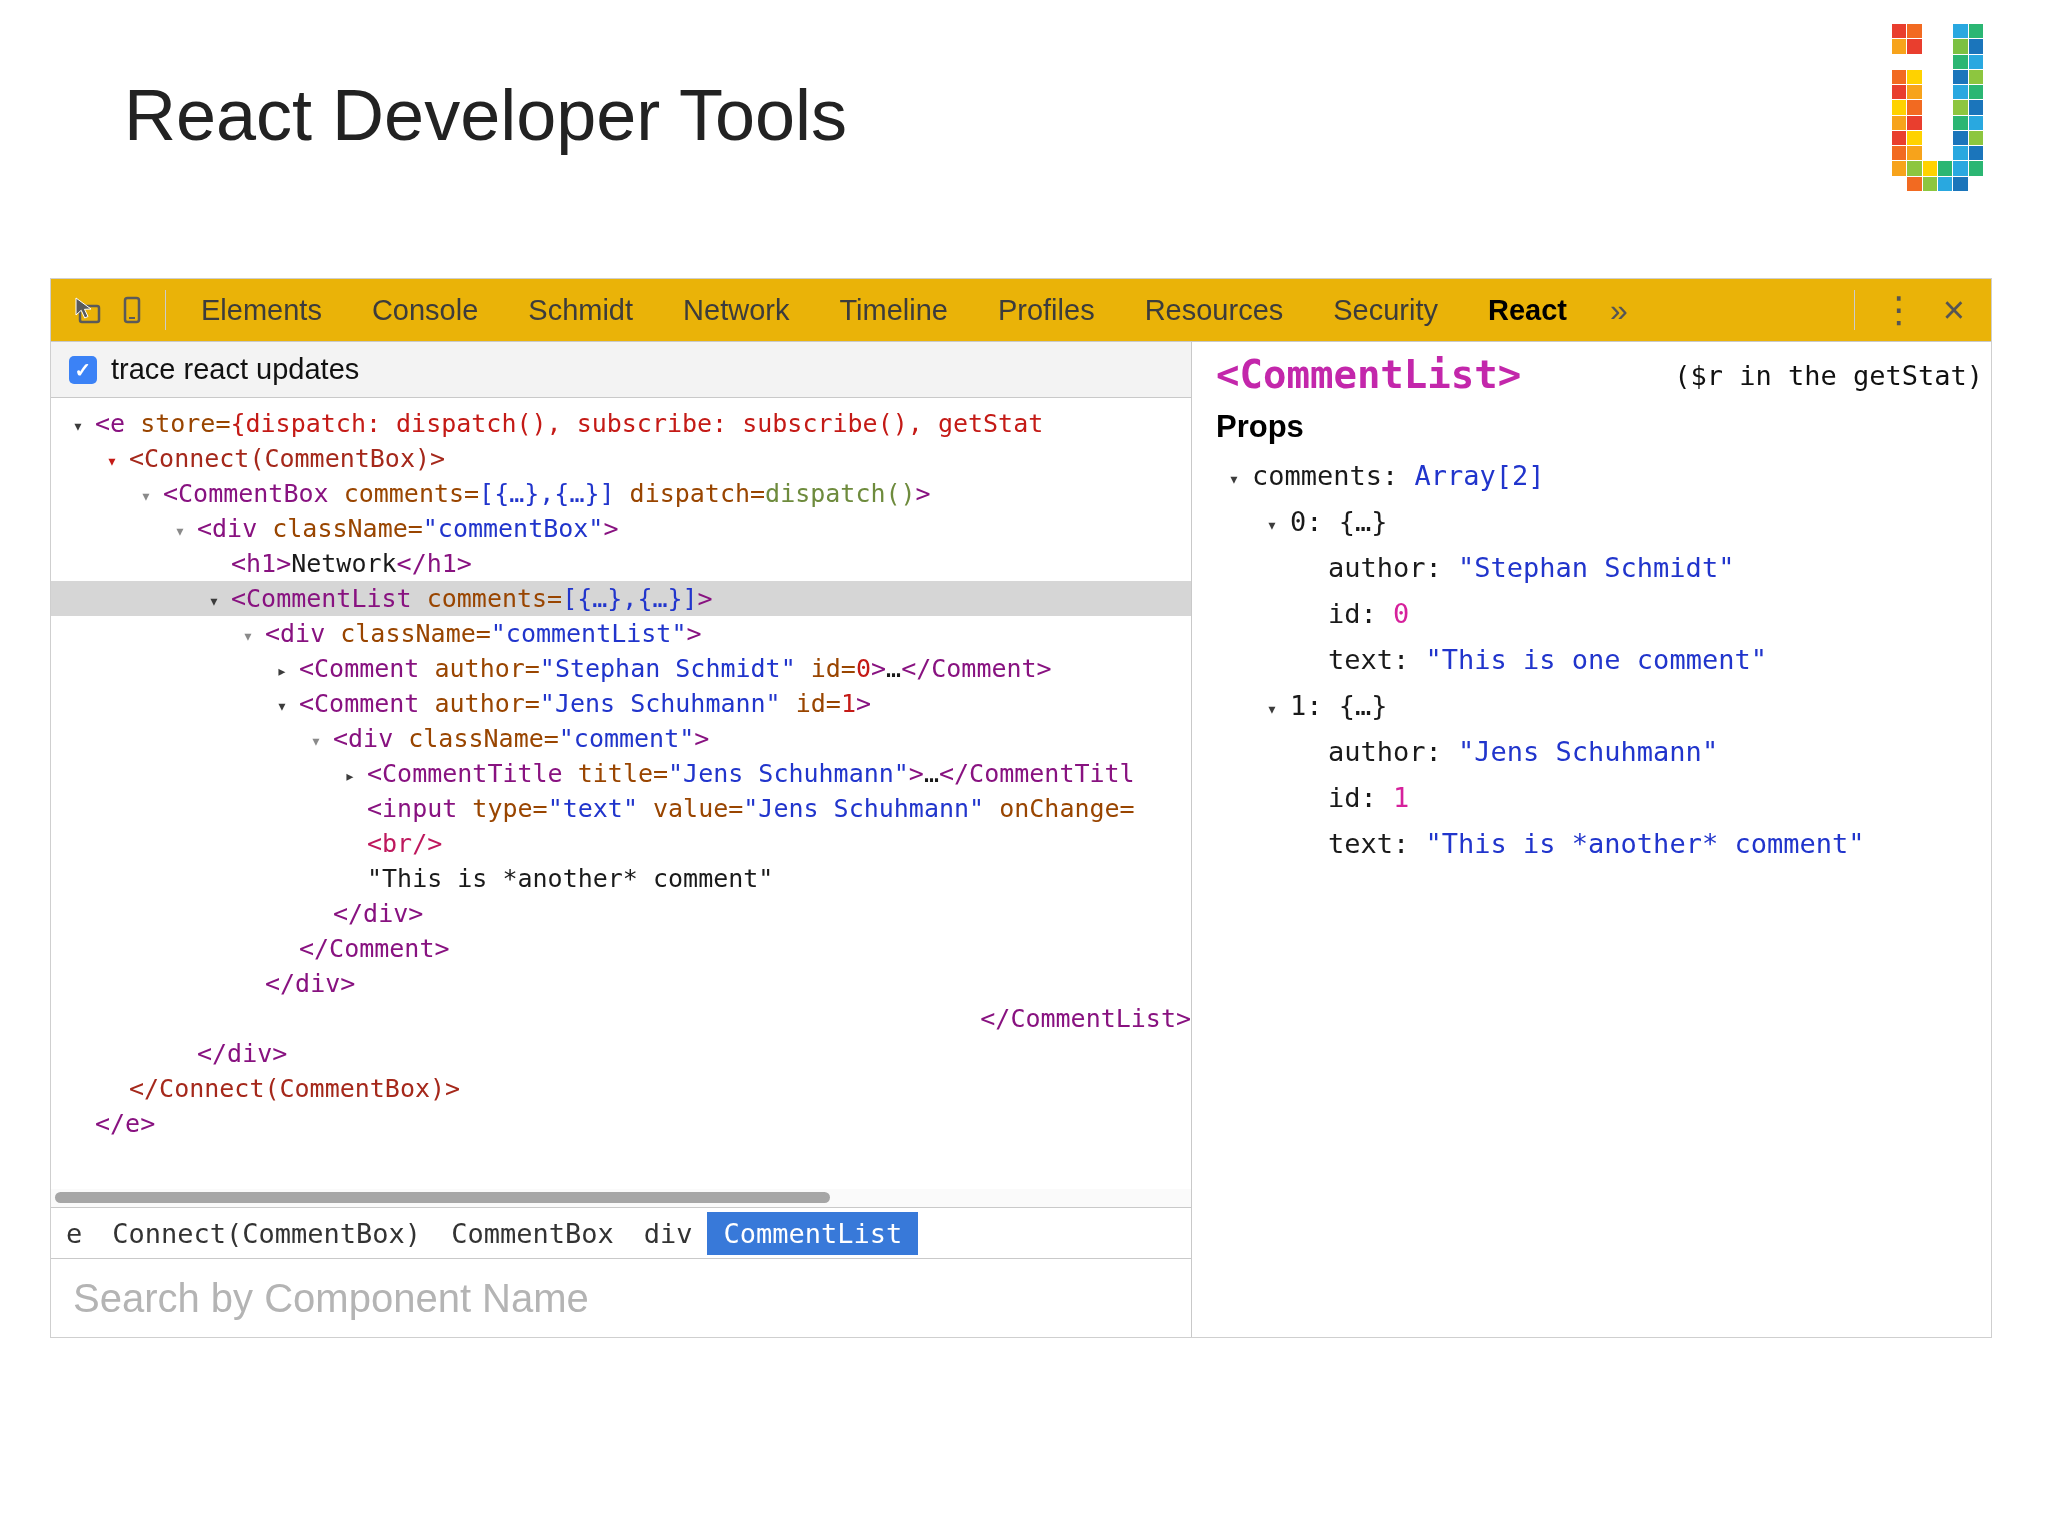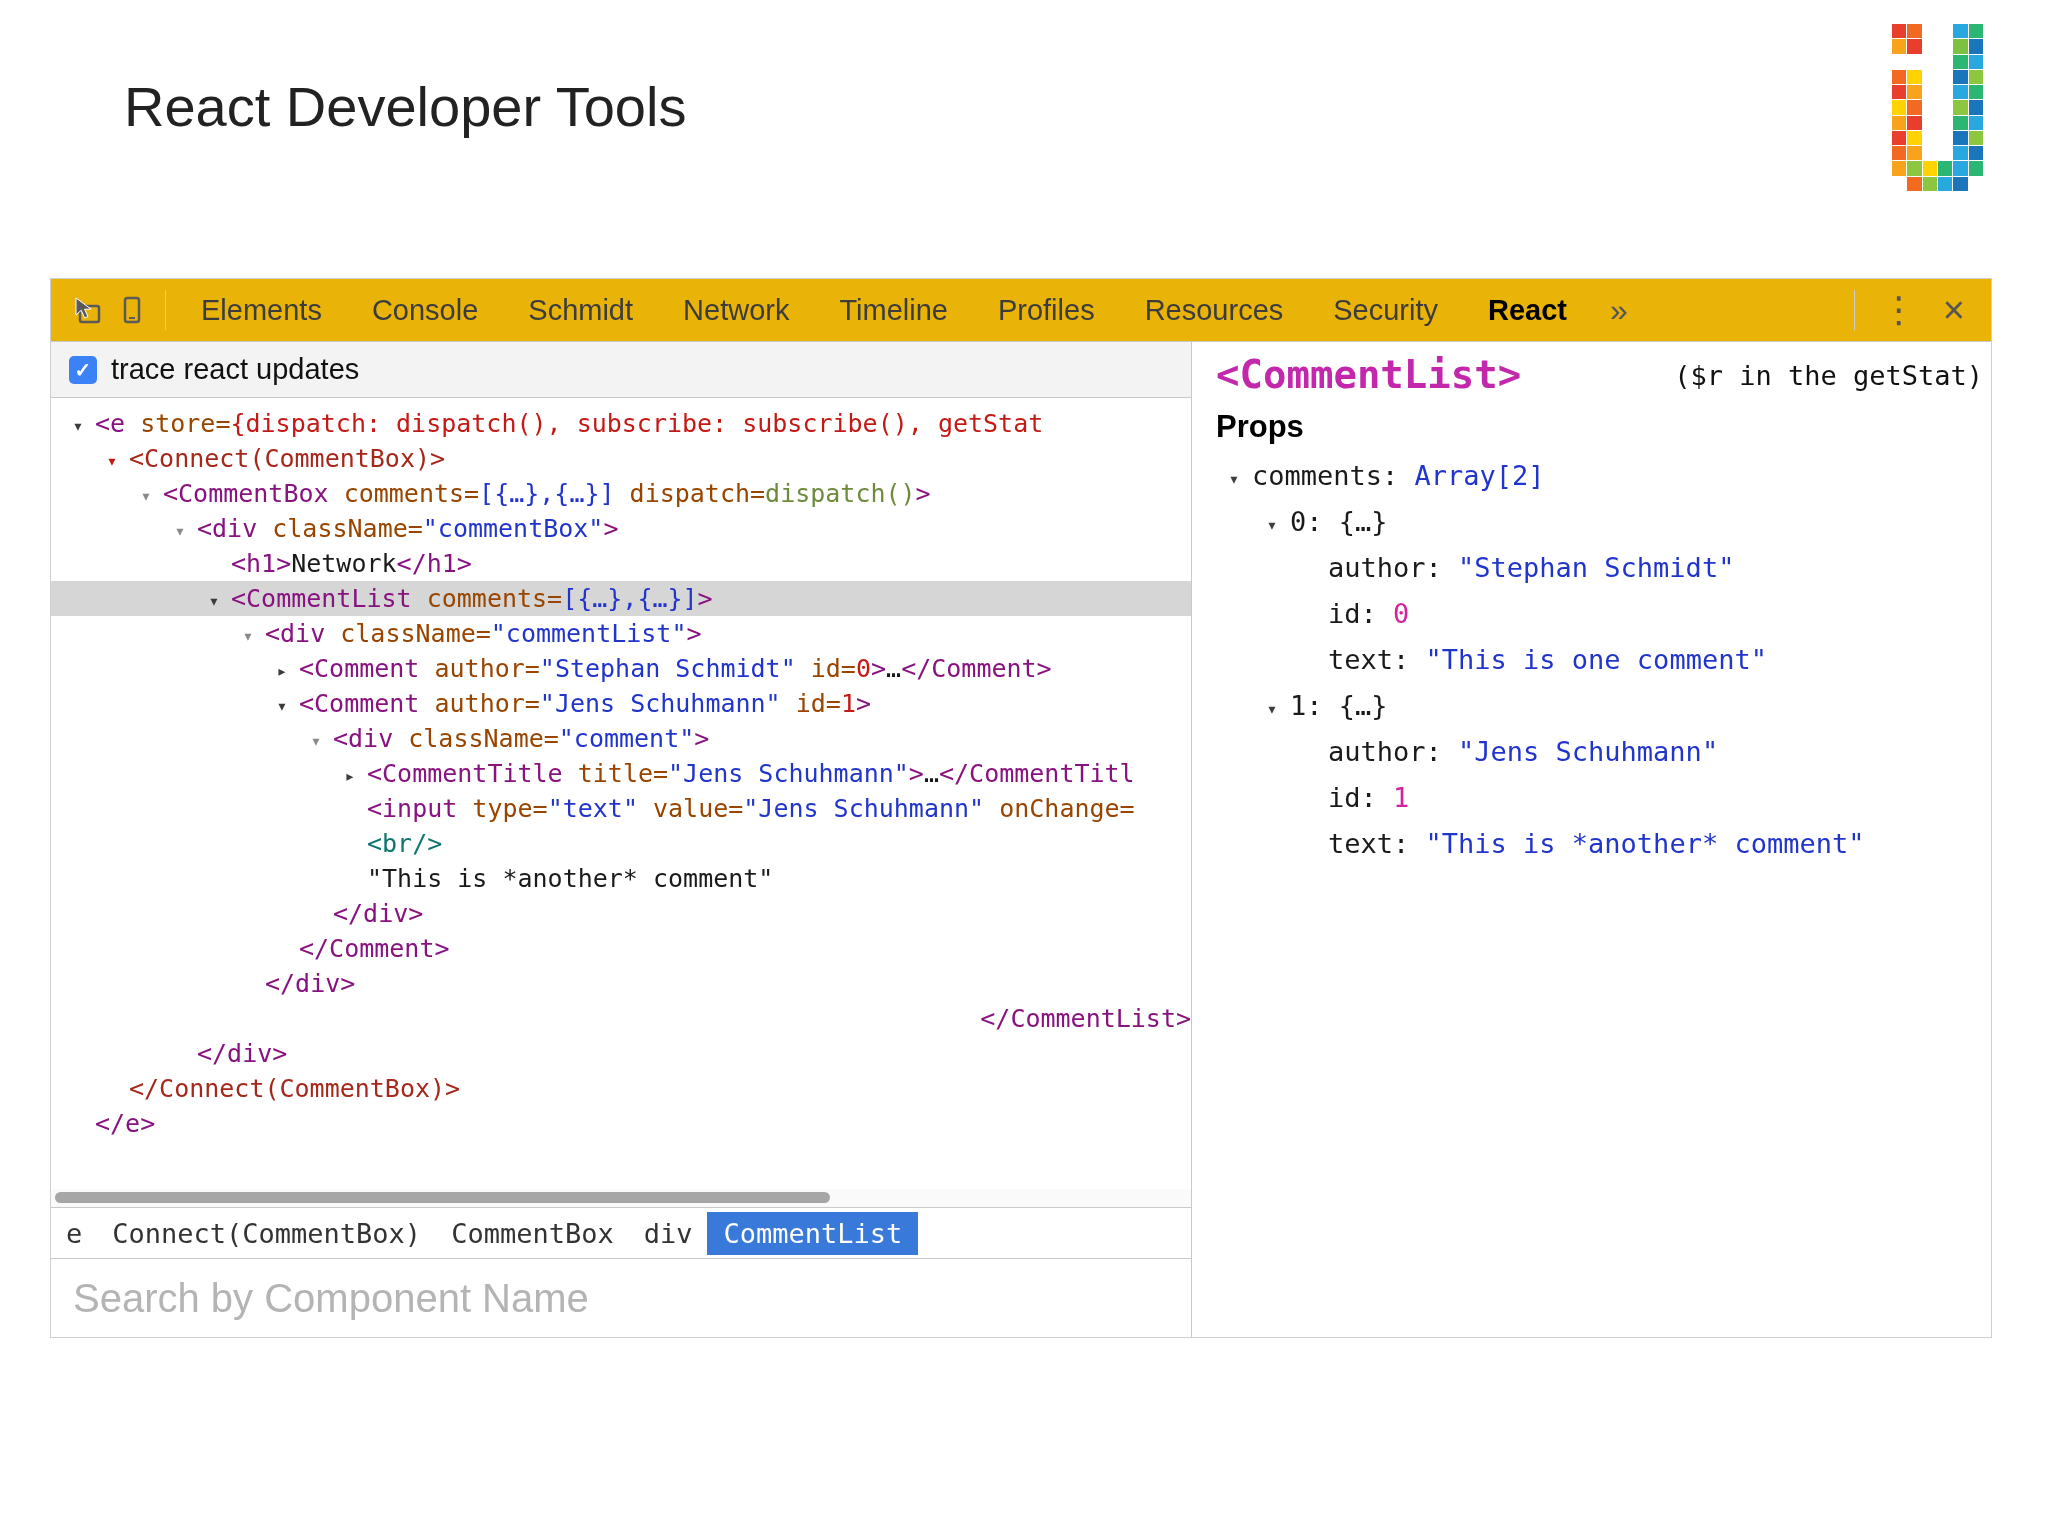--- a/index.html
+++ b/index.html
@@ -1,19 +1,19 @@
 <!DOCTYPE html>
 <html><head>
 <meta charset="utf-8">
 <style>
   html,body{margin:0;padding:0;}
   body{width:2048px;height:1536px;background:#ffffff;position:relative;overflow:hidden;
        font-family:"Liberation Sans",sans-serif;}
 
-  .slide-title{position:absolute;left:124px;top:74px;font-size:56px;font-weight:400;color:#222;}
+  .slide-title{position:absolute;left:124px;top:74px;font-size:72px;font-weight:400;color:#222;}
 
   .logo{position:absolute;right:64px;top:24px;}
 
   .devtools{position:absolute;left:50px;top:278px;width:1942px;height:1060px;
     border:1px solid #cfcfcf;box-sizing:border-box;background:#fff;
     display:flex;flex-direction:column;}
 
   
   .toolbar{flex:0 0 62px;background:#eab308;border-bottom:1px solid #c9c9c9;
     display:flex;align-items:center;padding:0 8px 0 12px;}
@@ -168,21 +168,21 @@
           <div class="trow" style="padding-left: 78px;"><span class="arrow" style="width: 34px; color: rgb(138, 138, 138);">▾</span><span style="color: rgb(136, 18, 128);">&lt;CommentBox</span><span style="color: rgb(153, 69, 0);"> comments=</span><span style="color: rgb(33, 53, 204);">[{…},{…}]</span><span style="color: rgb(153, 69, 0);"> dispatch=</span><span style="color: rgb(110, 139, 61);">dispatch()</span><span style="color: rgb(136, 18, 128);">&gt;</span></div>
           <div class="trow" style="padding-left: 112px;"><span class="arrow" style="width: 34px; color: rgb(138, 138, 138);">▾</span><span style="color: rgb(136, 18, 128);">&lt;div</span><span style="color: rgb(153, 69, 0);"> className=</span><span style="color: rgb(33, 53, 204);">"commentBox"</span><span style="color: rgb(136, 18, 128);">&gt;</span></div>
           <div class="trow" style="padding-left: 146px;"><span class="arrow" style="width: 34px;"></span><span style="color: rgb(136, 18, 128);">&lt;h1&gt;</span><span style="color: rgb(26, 26, 26);">Network</span><span style="color: rgb(136, 18, 128);">&lt;/h1&gt;</span></div>
           <div class="trow hl" style="padding-left: 146px;"><span class="arrow" style="width: 34px; color: rgb(60, 60, 60);">▾</span><span style="color: rgb(136, 18, 128);">&lt;CommentList</span><span style="color: rgb(153, 69, 0);"> comments=</span><span style="color: rgb(33, 53, 204);">[{…},{…}]</span><span style="color: rgb(136, 18, 128);">&gt;</span></div>
           <div class="trow" style="padding-left: 180px;"><span class="arrow" style="width: 34px; color: rgb(138, 138, 138);">▾</span><span style="color: rgb(136, 18, 128);">&lt;div</span><span style="color: rgb(153, 69, 0);"> className=</span><span style="color: rgb(33, 53, 204);">"commentList"</span><span style="color: rgb(136, 18, 128);">&gt;</span></div>
           <div class="trow" style="padding-left: 214px;"><span class="arrow" style="width: 34px; color: rgb(60, 60, 60);">▸</span><span style="color: rgb(136, 18, 128);">&lt;Comment</span><span style="color: rgb(153, 69, 0);"> author=</span><span style="color: rgb(33, 53, 204);">"Stephan Schmidt"</span><span style="color: rgb(153, 69, 0);"> id=</span><span style="color: rgb(196, 26, 22);">0</span><span style="color: rgb(136, 18, 128);">&gt;</span><span style="color: rgb(26, 26, 26);">…</span><span style="color: rgb(136, 18, 128);">&lt;/Comment&gt;</span></div>
           <div class="trow" style="padding-left: 214px;"><span class="arrow" style="width: 34px; color: rgb(60, 60, 60);">▾</span><span style="color: rgb(136, 18, 128);">&lt;Comment</span><span style="color: rgb(153, 69, 0);"> author=</span><span style="color: rgb(33, 53, 204);">"Jens Schuhmann"</span><span style="color: rgb(153, 69, 0);"> id=</span><span style="color: rgb(196, 26, 22);">1</span><span style="color: rgb(136, 18, 128);">&gt;</span></div>
           <div class="trow" style="padding-left: 248px;"><span class="arrow" style="width: 34px; color: rgb(138, 138, 138);">▾</span><span style="color: rgb(136, 18, 128);">&lt;div</span><span style="color: rgb(153, 69, 0);"> className=</span><span style="color: rgb(33, 53, 204);">"comment"</span><span style="color: rgb(136, 18, 128);">&gt;</span></div>
           <div class="trow" style="padding-left: 282px;"><span class="arrow" style="width: 34px; color: rgb(60, 60, 60);">▸</span><span style="color: rgb(136, 18, 128);">&lt;CommentTitle</span><span style="color: rgb(153, 69, 0);"> title=</span><span style="color: rgb(33, 53, 204);">"Jens Schuhmann"</span><span style="color: rgb(136, 18, 128);">&gt;</span><span style="color: rgb(26, 26, 26);">…</span><span style="color: rgb(136, 18, 128);">&lt;/CommentTitl</span></div>
           <div class="trow" style="padding-left: 282px;"><span class="arrow" style="width: 34px;"></span><span style="color: rgb(136, 18, 128);">&lt;input</span><span style="color: rgb(153, 69, 0);"> type=</span><span style="color: rgb(33, 53, 204);">"text"</span><span style="color: rgb(153, 69, 0);"> value=</span><span style="color: rgb(33, 53, 204);">"Jens Schuhmann"</span><span style="color: rgb(153, 69, 0);"> onChange=</span></div>
-          <div class="trow" style="padding-left: 282px;"><span class="arrow" style="width: 34px;"></span><span style="color: #0f766e;">&lt;br/&gt;</span></div>
+          <div class="trow" style="padding-left: 282px;"><span class="arrow" style="width: 34px;"></span><span style="color: #be185d;">&lt;br/&gt;</span></div>
           <div class="trow" style="padding-left: 282px;"><span class="arrow" style="width: 34px;"></span><span style="color: rgb(26, 26, 26);">"This is *another* comment"</span></div>
           <div class="trow" style="padding-left: 248px;"><span class="arrow" style="width: 34px;"></span><span style="color: rgb(136, 18, 128);">&lt;/div&gt;</span></div>
           <div class="trow" style="padding-left: 214px;"><span class="arrow" style="width: 34px;"></span><span style="color: rgb(136, 18, 128);">&lt;/Comment&gt;</span></div>
           <div class="trow" style="padding-left: 180px;"><span class="arrow" style="width: 34px;"></span><span style="color: rgb(136, 18, 128);">&lt;/div&gt;</span></div>
           <div class="trow" style="padding-left: 146px; text-align: right;"><span class="arrow" style="width: 34px;"></span><span style="color: rgb(136, 18, 128);">&lt;/CommentList&gt;</span></div>
           <div class="trow" style="padding-left: 112px;"><span class="arrow" style="width: 34px;"></span><span style="color: rgb(136, 18, 128);">&lt;/div&gt;</span></div>
           <div class="trow" style="padding-left: 44px;"><span class="arrow" style="width: 34px;"></span><span style="color: rgb(165, 40, 27);">&lt;/Connect(CommentBox)&gt;</span></div>
           <div class="trow" style="padding-left: 10px;"><span class="arrow" style="width: 34px;"></span><span style="color: rgb(136, 18, 128);">&lt;/e&gt;</span></div>
         </div>
 

